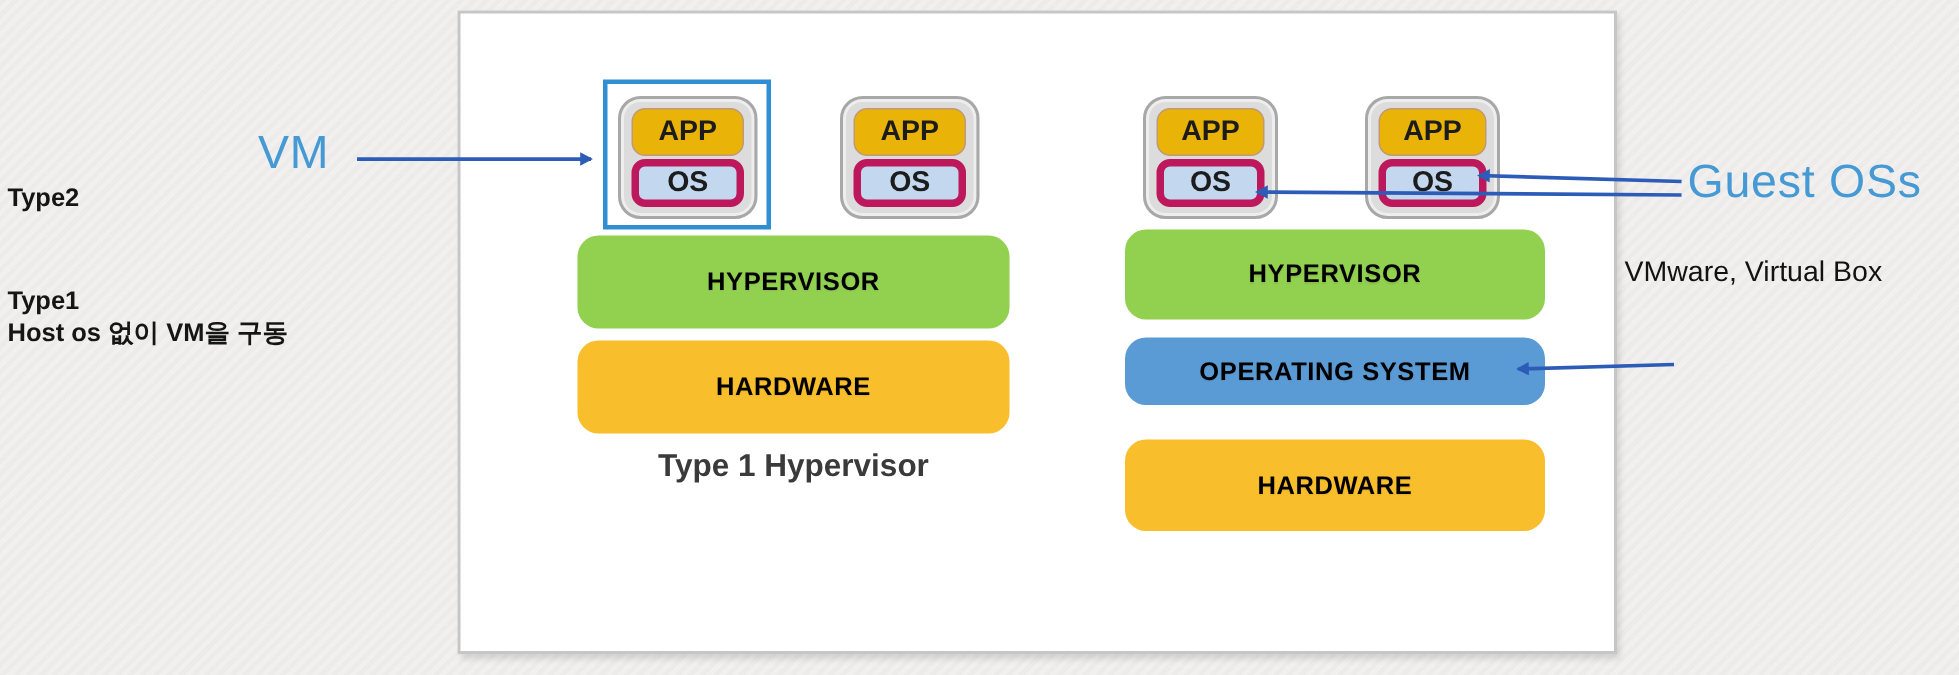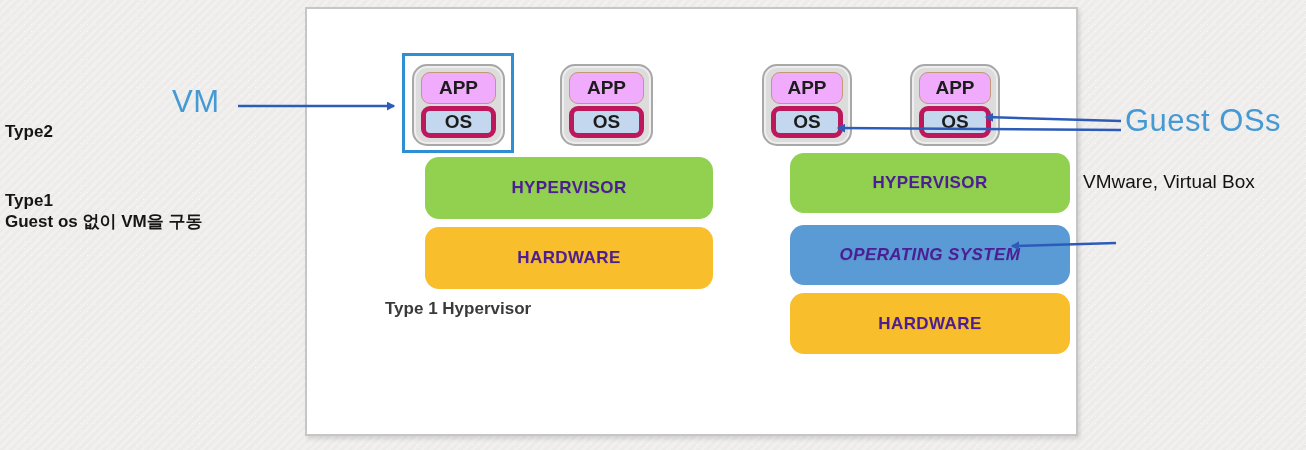--- a/index.html
+++ b/index.html
@@ -26,40 +26,39 @@
     position:absolute; width:93px; height:82px;
     background:#dcdcdc; border:2px solid #a8a8a8; border-radius:15px;
     box-shadow:inset 0 0 0 2px #eeeeee;
     padding:6px 7px; display:flex; flex-direction:column; gap:2px;
   }
   .vm.small { width:90px; }
   .chip {
     display:flex; align-items:center; justify-content:center;
     font-weight:bold; font-size:19px; color:#1c1c1c; border-radius:9px;
   }
-  .chip.app { height:35px; background:#f0abfc; border:1px solid #c19878; }
+  .chip.app { height:35px; background:#eab308; border:1px solid #c19878; }
   .chip.os  { flex:1;      background:#c3d8ef; border:5px solid #be185d; }
   .vm-highlight {
     position:absolute; left:402px; top:53px; width:112px; height:100px;
     border:3px solid #2f8fd2; background:transparent;
   }
   
   .layer {
     position:absolute; border-radius:14px;
     display:flex; align-items:center; justify-content:center;
-    color:#4c1d95; font-weight:bold; font-size:17px; letter-spacing:.4px;
+    color:#000000; font-weight:bold; font-size:17px; letter-spacing:.4px;
     text-shadow:0 1px 1px rgba(0,0,0,.08);
-    margin-left:40px;
   }
   .layer.green  { background:#92d050; }
   .layer.yellow { background:#f8be2b; }
   .layer.blue   { background:#5b9bd5; }
   .caption {
-    position:absolute; 
-    color:#3a3a3a; font-weight:bold; font-size:17px;
+    position:absolute; text-align:center;
+    color:#3a3a3a; font-weight:bold; font-size:21px;
   }
   
   .callout {
     position:absolute; color:#4599d4; font-size:31px; letter-spacing:.5px;
     white-space:nowrap;
   }
   .note-block {
     position:absolute; left:5px; top:121px; width:300px;
     color:#151515; font-size:17px; font-weight:bold; line-height:21px;
   }
@@ -74,21 +73,21 @@
 <body>
 
 <div class="stage">
 
   <div class="note-block">
     <div>
       <div>Type2</div>
     </div>
     <div class="para2">
       <div>Type1</div>
-      <div>Guest os 없이 VM을 구동</div>
+      <div>Host os 없이 VM을 구동</div>
     </div>
   </div>
 
   <div class="callout" style="left:172px; top:84px;">VM</div>
   <div class="callout" style="left:1125px; top:103px;">Guest OSs</div>
   <div class="products">VMware, Virtual Box</div>
 
   <div class="panel"></div>
 
   <div class="vm-highlight"></div>
@@ -109,21 +108,21 @@
   <div class="vm small" style="left:762px; top:64px;">
     <div class="chip app">APP</div>
     <div class="chip os">OS</div>
   </div>
   <div class="vm small" style="left:910px; top:64px;">
     <div class="chip app">APP</div>
     <div class="chip os">OS</div>
   </div>
 
   <div class="layer green" style="left:750px; top:153px; width:280px; height:60px;">HYPERVISOR</div>
-  <div class="layer blue" style="left:750px; top:225px; width:280px; height:60px;font-style:italic;">OPERATING SYSTEM</div>
+  <div class="layer blue" style="left:750px; top:225px; width:280px; height:45px;">OPERATING SYSTEM</div>
   <div class="layer yellow" style="left:750px; top:293px; width:280px; height:61px;">HARDWARE</div>
 
   <svg class="arrows" width="1306" height="450" viewBox="0 0 1306 450">
     <defs>
       <marker id="ah" markerWidth="9" markerHeight="9" refX="7.2" refY="4.5" orient="auto" markerUnits="userSpaceOnUse">
         <path d="M0,0 L8.5,4.5 L0,9 Z" fill="#2d5cb8"></path>
       </marker>
     </defs>
     <line x1="238" y1="106" x2="394" y2="106" stroke="#2d5cb8" stroke-width="2.5" marker-end="url(#ah)"></line>
     <line x1="1121" y1="121" x2="986" y2="117" stroke="#2d5cb8" stroke-width="2.5" marker-end="url(#ah)"></line>

